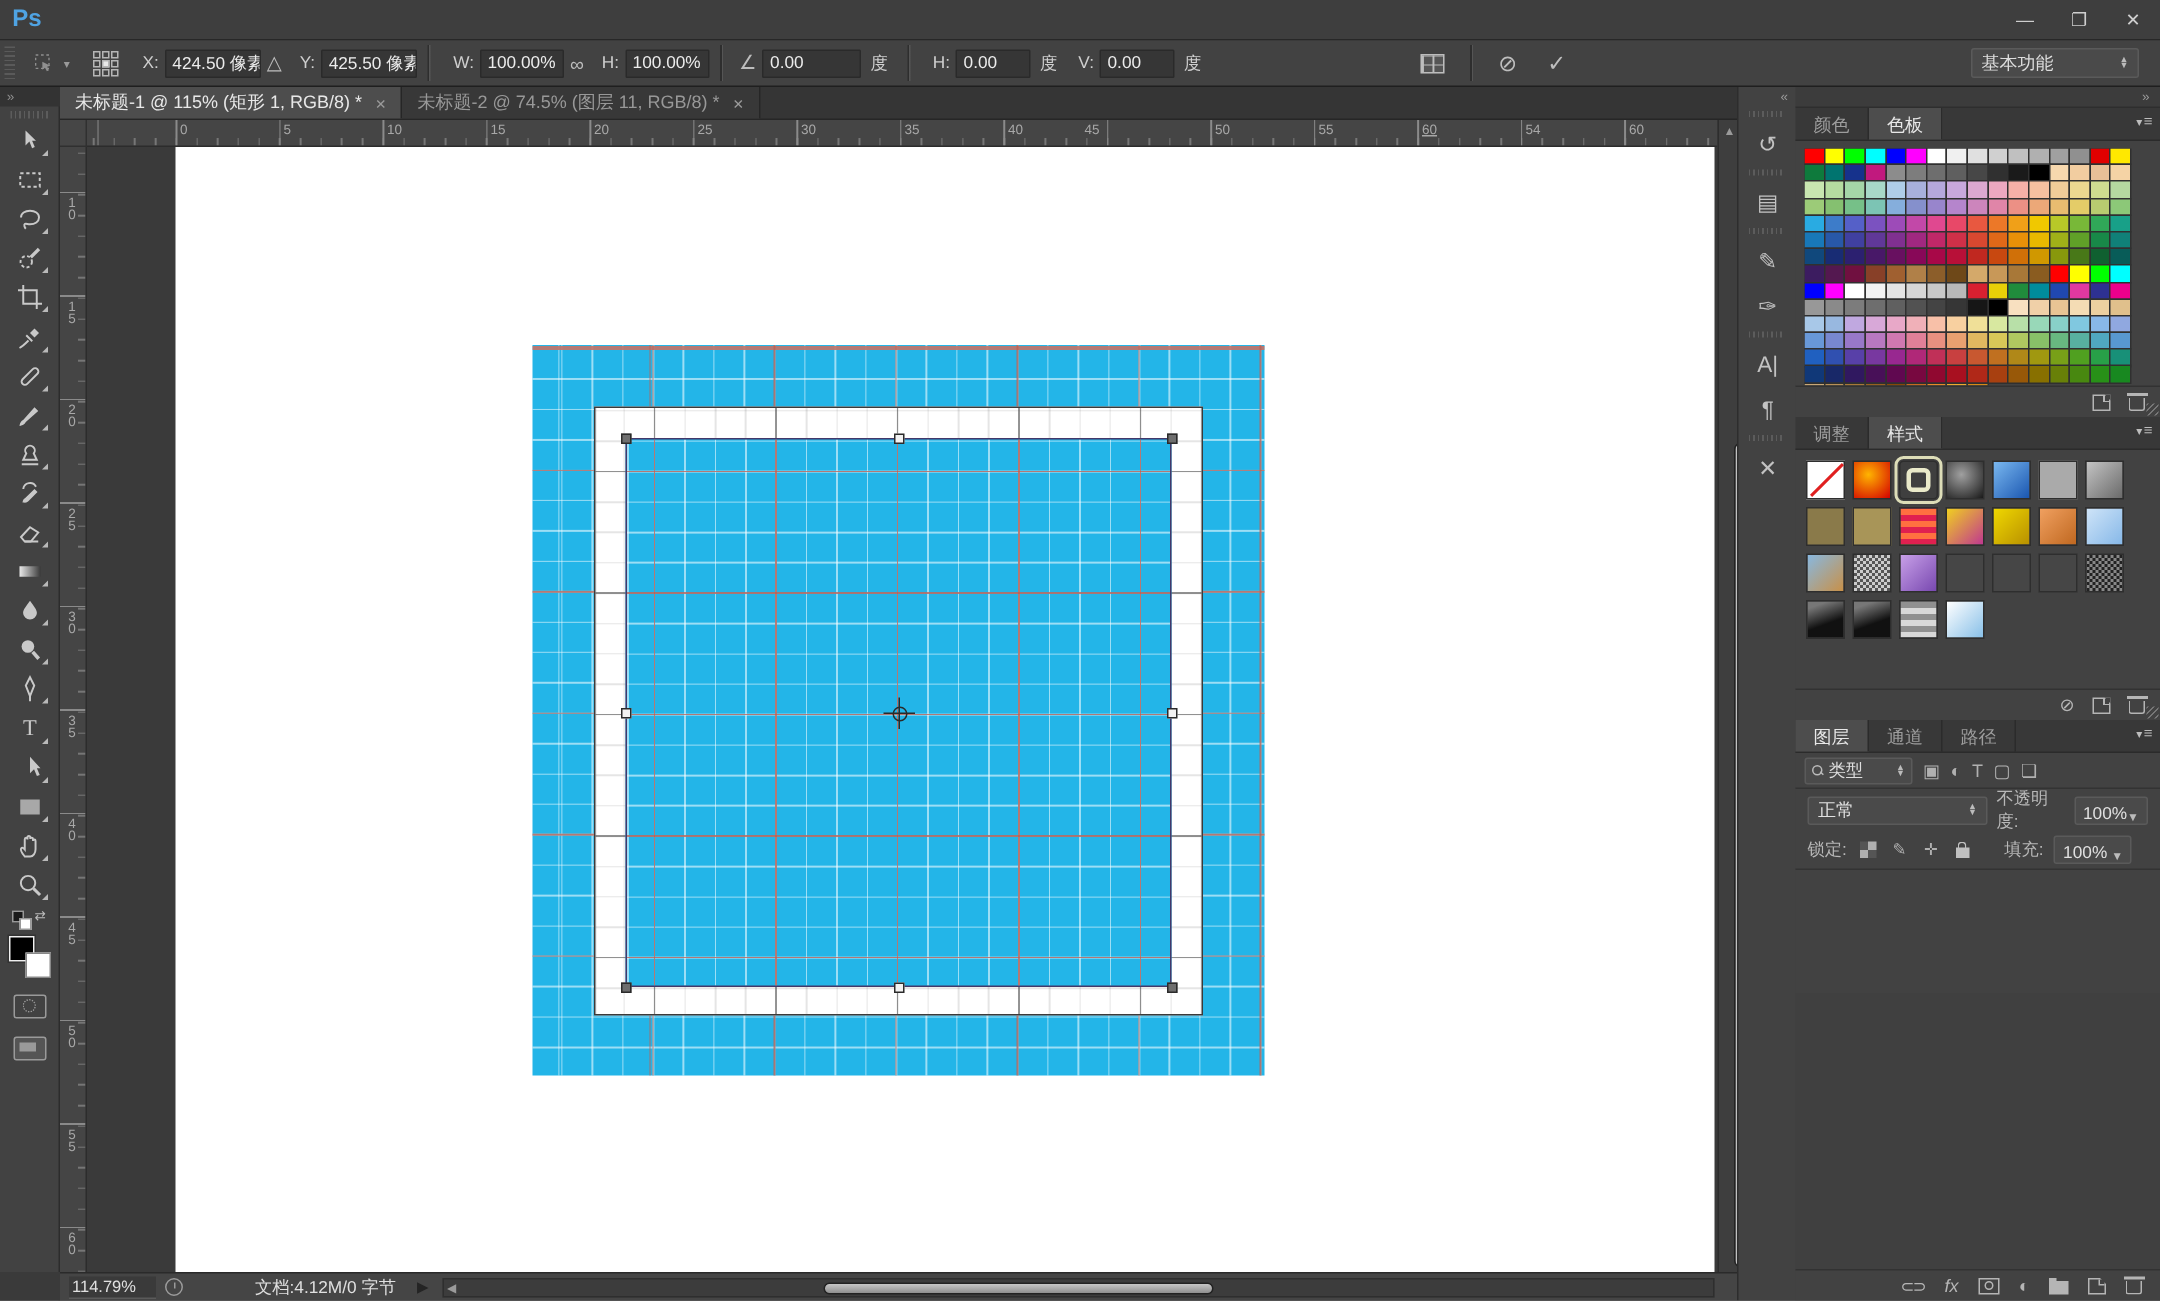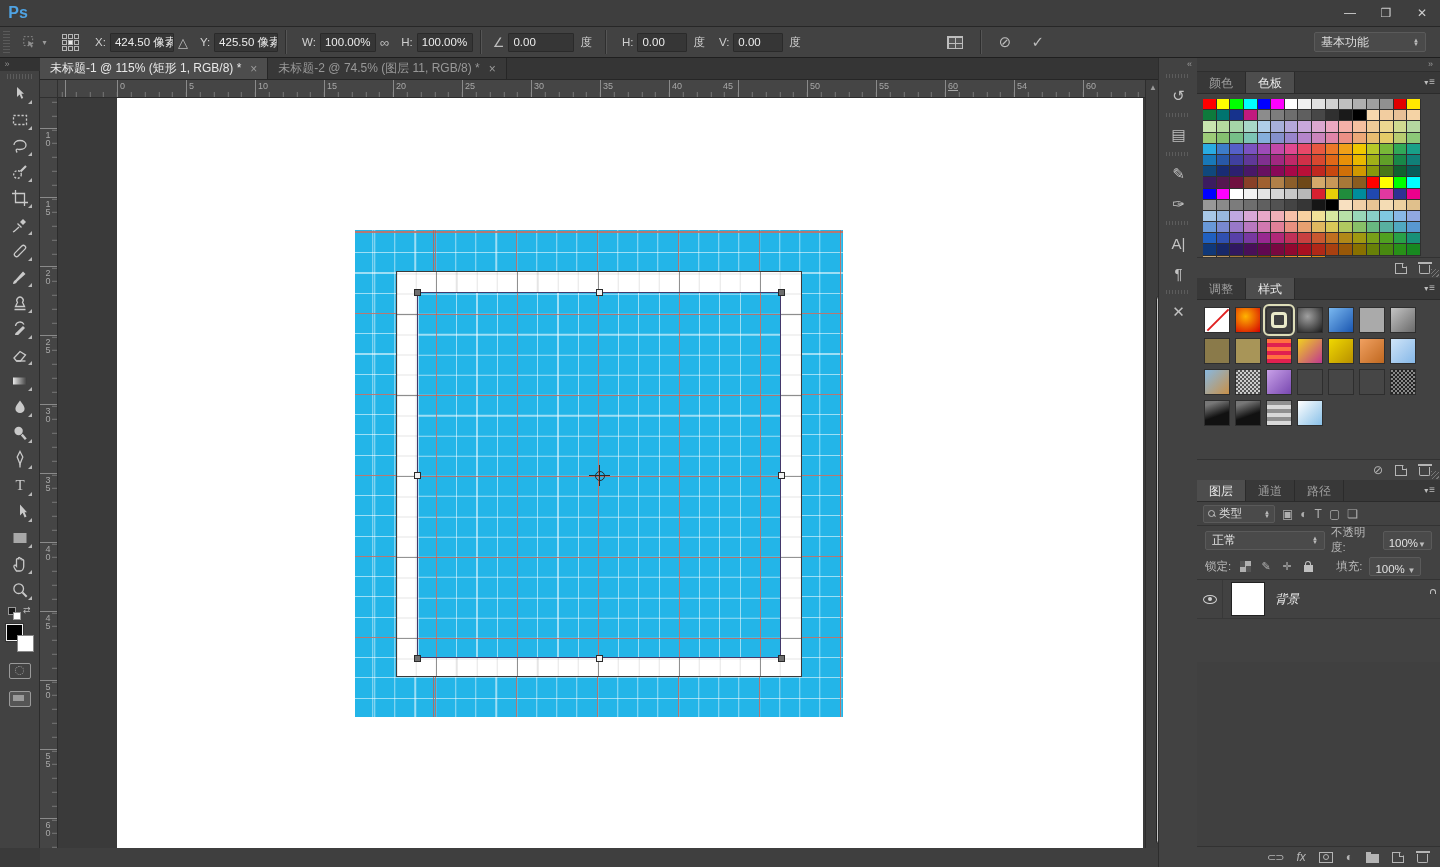--- a/index.html
+++ b/index.html
@@ -532,20 +532,30 @@
           </div>
       </div>
     </div>
     <div id="v-scroll">
       <span class="arrow">▲</span>
       <div class="thumb"></div>
     </div>
   </div>
 
   <div class="statusbar-stub"></div>
+  <div class="statusbar">
+    <div class="zoom-box">114.79%</div>
+    <div class="status-icon"></div>
+    <div class="doc-info">文档:4.12M/0 字节</div>
+    <div class="status-arrow">▶</div>
+    <div id="h-scroll">
+      <span class="larrow">◀</span>
+      <div class="thumb"></div>
+    </div>
+  </div>
 
   <div class="dock-strip">
     <div class="dock-header">«</div>
     <div id="dock-icons">
         <div class="dock-grip"></div>
         <div class="dock-btn">↺</div>
         <div class="dock-grip"></div>
         <div class="dock-btn">▤</div>
         <div class="dock-grip"></div>
         <div class="dock-btn">✎</div>
@@ -895,28 +905,20 @@
         <span class="lock-ico">✛</span>
         <span class="lock-ico">
             <span class="padlock"></span>
           </span>
         <span class="small-label" style="margin-left:14px">填充:</span>
         <div class="val-box">
           <span>100%</span>
           <span class="car">▼</span>
         </div>
       </div>
-      <div class="layer-row">
-        <div class="eye-col">
-            <span class="eye"></span>
-          </div>
-        <div class="thumb"></div>
-        <span class="layer-name italic">背景</span>
-        <span class="row-lock"><span class="padlock"></span></span>
-      </div>
       <div class="layers-empty"></div>
       <div class="layers-bottom">
         <span class="icon-link">⊂⊃</span>
         <span class="fx-ico">fx</span>
         <span class="icon-mask">
             <i></i>
           </span>
         <span class="noicon">◐</span>
         <span class="icon-folder"></span>
         <span class="icon-new"></span>

